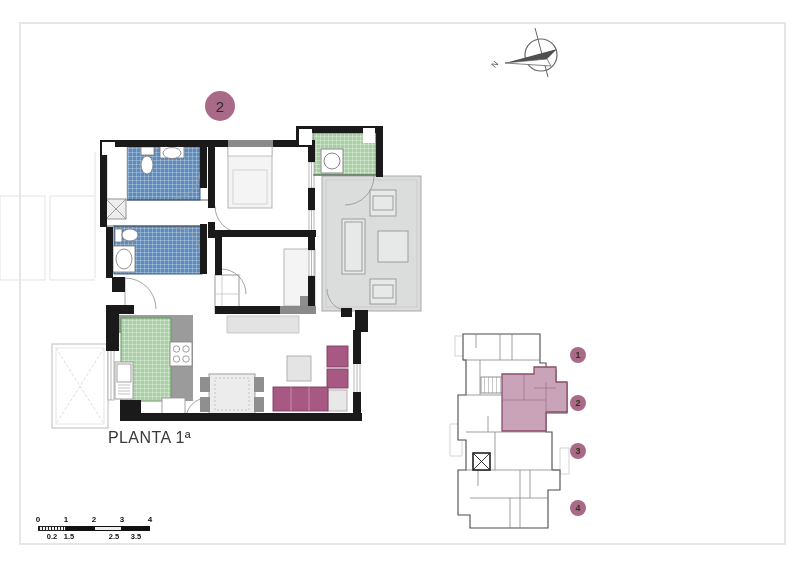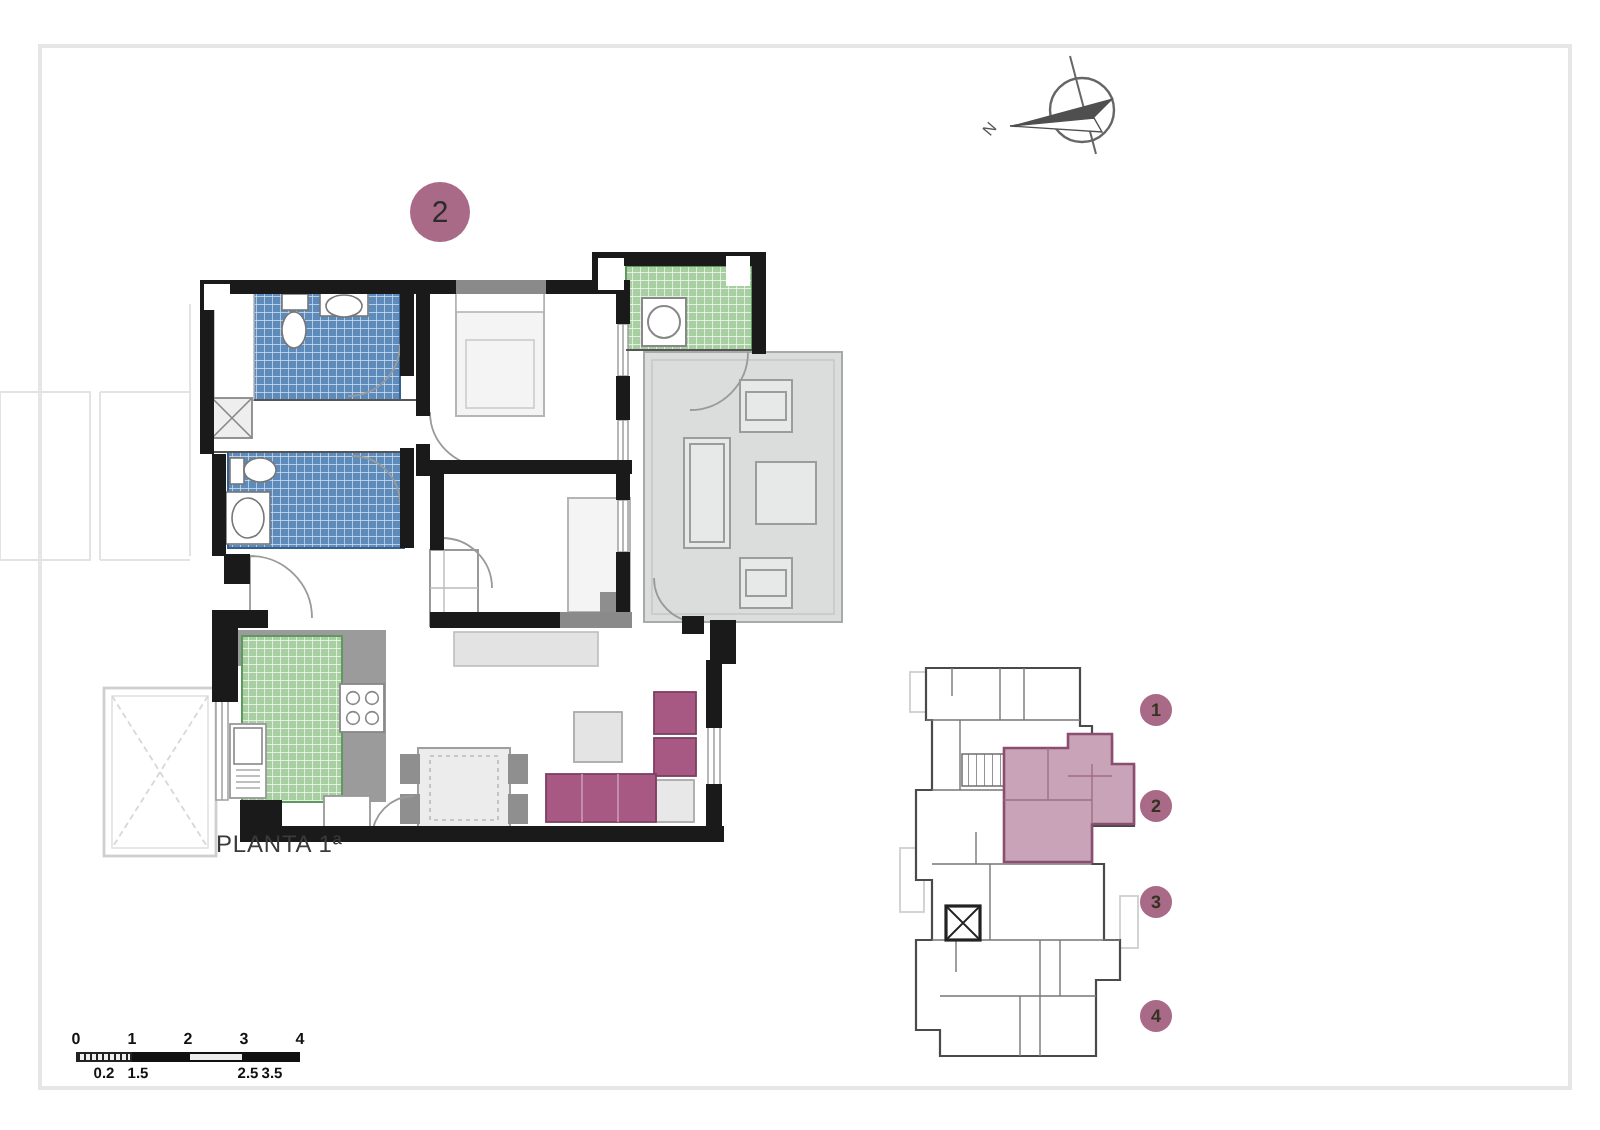--- a/index.html
+++ b/index.html
@@ -11,21 +11,21 @@
     position:absolute;left:19px;top:22px;width:763px;height:519px;
     border:2px solid #e6e6e6;pointer-events:none;
   }
   svg{position:absolute;left:0;top:0;}
   .unit-badge{
     position:absolute;left:205px;top:91px;width:30px;height:30px;border-radius:50%;
     background:#a96a88;display:flex;align-items:center;justify-content:center;
     font-size:15px;font-weight:500;color:#2c2c2c;
   }
   .floor-label{
-    position:absolute;left:108px;top:415px;font-size:12px;letter-spacing:.4px;color:#3a3a3a;
+    position:absolute;left:108px;top:429px;font-size:16px;letter-spacing:.4px;color:#3a3a3a;
   }
   .north-label{
     position:absolute;left:492px;top:60px;font-size:8px;color:#555;
     transform:rotate(-50deg);
   }
   
   .scalebar{position:absolute;left:34px;top:515px;width:124px;height:27px;}
   .scalebar .st{position:absolute;top:0;font-size:8px;font-weight:bold;color:#111;transform:translateX(-50%);}
   .scalebar .sb{position:absolute;top:17px;font-size:7.5px;font-weight:bold;color:#111;transform:translateX(-50%);}
   .scalebar .bar{position:absolute;left:4px;top:11px;width:112px;height:5px;display:flex;}
@@ -278,21 +278,21 @@
     <span class="st" style="left:88px">3</span>
     <span class="st" style="left:116px">4</span>
     <div class="bar">
       <div class="seg hatch"></div>
       <div class="seg dark"></div>
       <div class="seg light"></div>
       <div class="seg dark"></div>
     </div>
     <span class="sb" style="left:18px">0.2</span>
     <span class="sb" style="left:35px">1.5</span>
-    <span class="sb" style="left:90px">2.5</span>
+    <span class="sb" style="left:80px">2.5</span>
     <span class="sb" style="left:102px">3.5</span>
   </div>
 
   <div class="kp-marker" style="top:347px">
     <span>1</span>
   </div>
   <div class="kp-marker" style="top:395px">
     <span>2</span>
   </div>
   <div class="kp-marker" style="top:443px">

